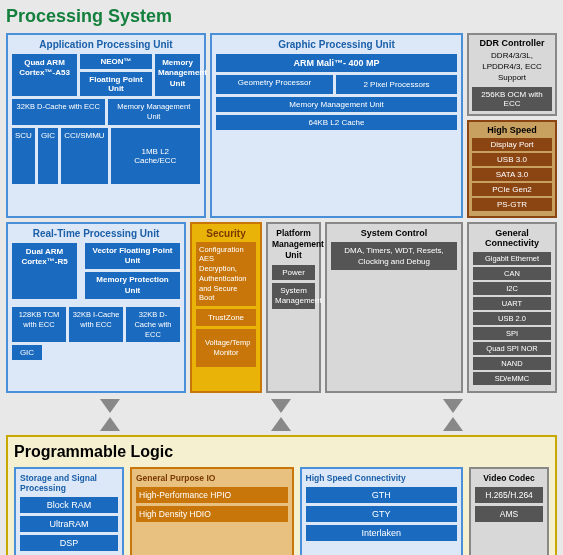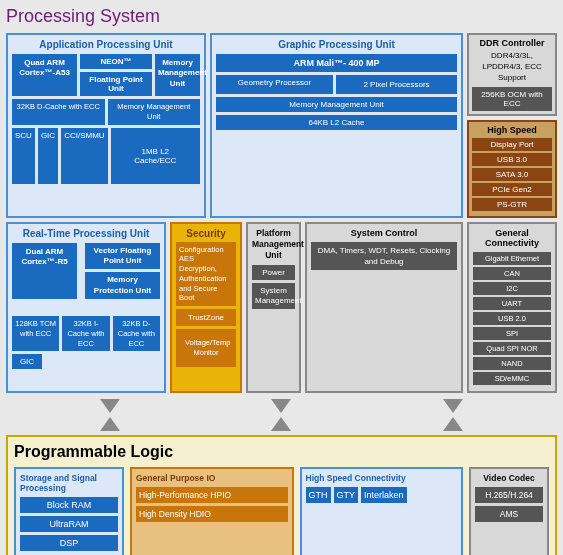--- a/index.html
+++ b/index.html
@@ -9,23 +9,23 @@
       width: 563px;
       font-size: 10px;
     }
     .main-container {
       width: 563px;
       background: #e8e8e8;
       padding: 6px;
     }
     .page-title {
       font-size: 18px;
-      font-weight: normal;
+      font-weight: bold;
       margin-bottom: 6px;
-      color: #701a75;
+      color: #15803d;
     }
 
     
     .top-section {
       display: flex;
       gap: 4px;
       margin-bottom: 4px;
     }
 
     
@@ -247,34 +247,34 @@
       display: flex;
       gap: 4px;
       margin-bottom: 4px;
     }
 
     
     .rpu-block {
       border: 2px solid #4a90d9;
       background: #dce8f8;
       padding: 4px;
-      width: 160px;
+      width: 180px;
       flex-shrink: 0;
     }
     .rpu-title {
       font-size: 10px;
       font-weight: bold;
       color: #1a5fa8;
       text-align: center;
       margin-bottom: 4px;
     }
     .rpu-row1 {
       display: flex;
       gap: 8px;
-      margin-bottom: 17px;
+      margin-bottom: 8px;
     }
     .rpu-cortex {
       background: #1a6abf;
       color: white;
       padding: 4px 3px;
       font-size: 8px;
       width: 65px;
       text-align: center;
       font-weight: bold;
       line-height: 1.3;
@@ -509,21 +509,21 @@
       font-weight: bold;
       color: #1a5fa8;
       margin-bottom: 4px;
     }
     .pl-hs-grid {
       display: flex;
       gap: 3px;
     }
     .pl-hs-col {
       display: flex;
-      flex-direction: row;
+      flex-direction: column;
       gap: 3px;
       flex: 1;
     }
     .pl-hs-item {
       background: #1a6abf;
       color: white;
       padding: 3px;
       font-size: 9px;
       text-align: center;
     }

